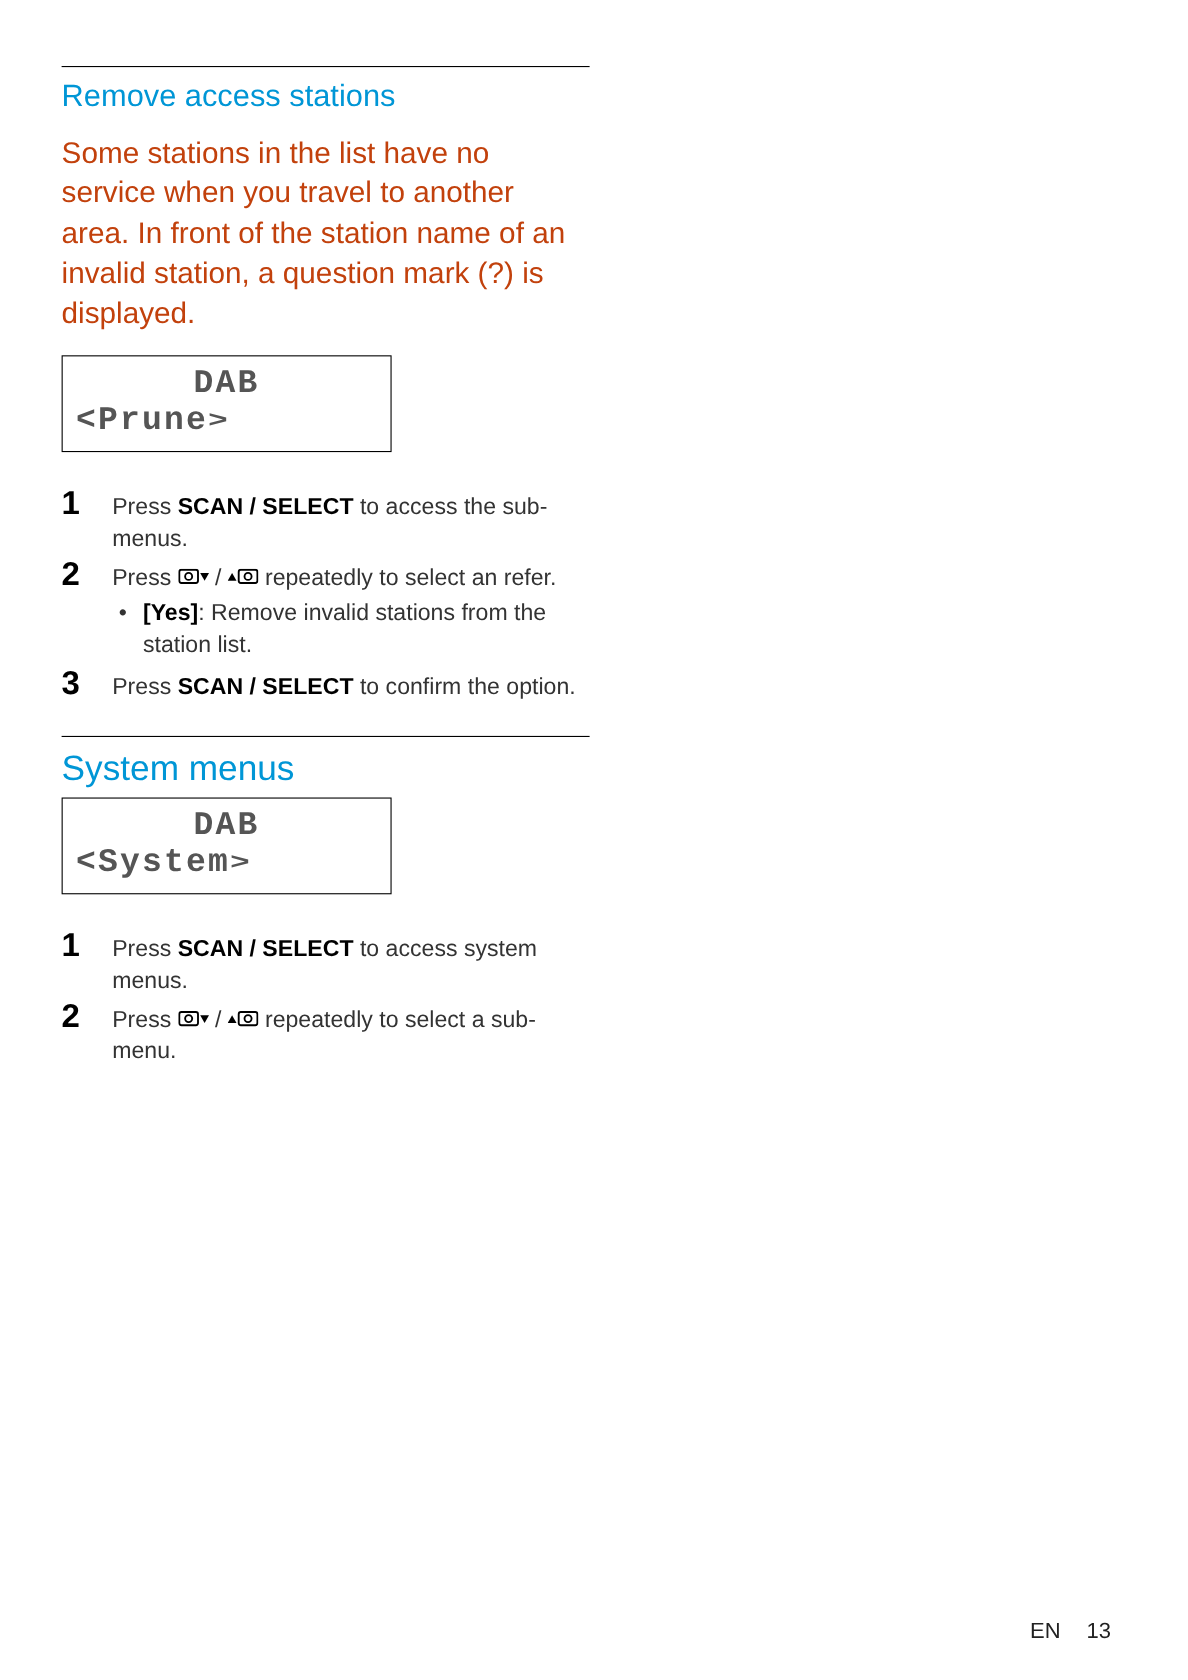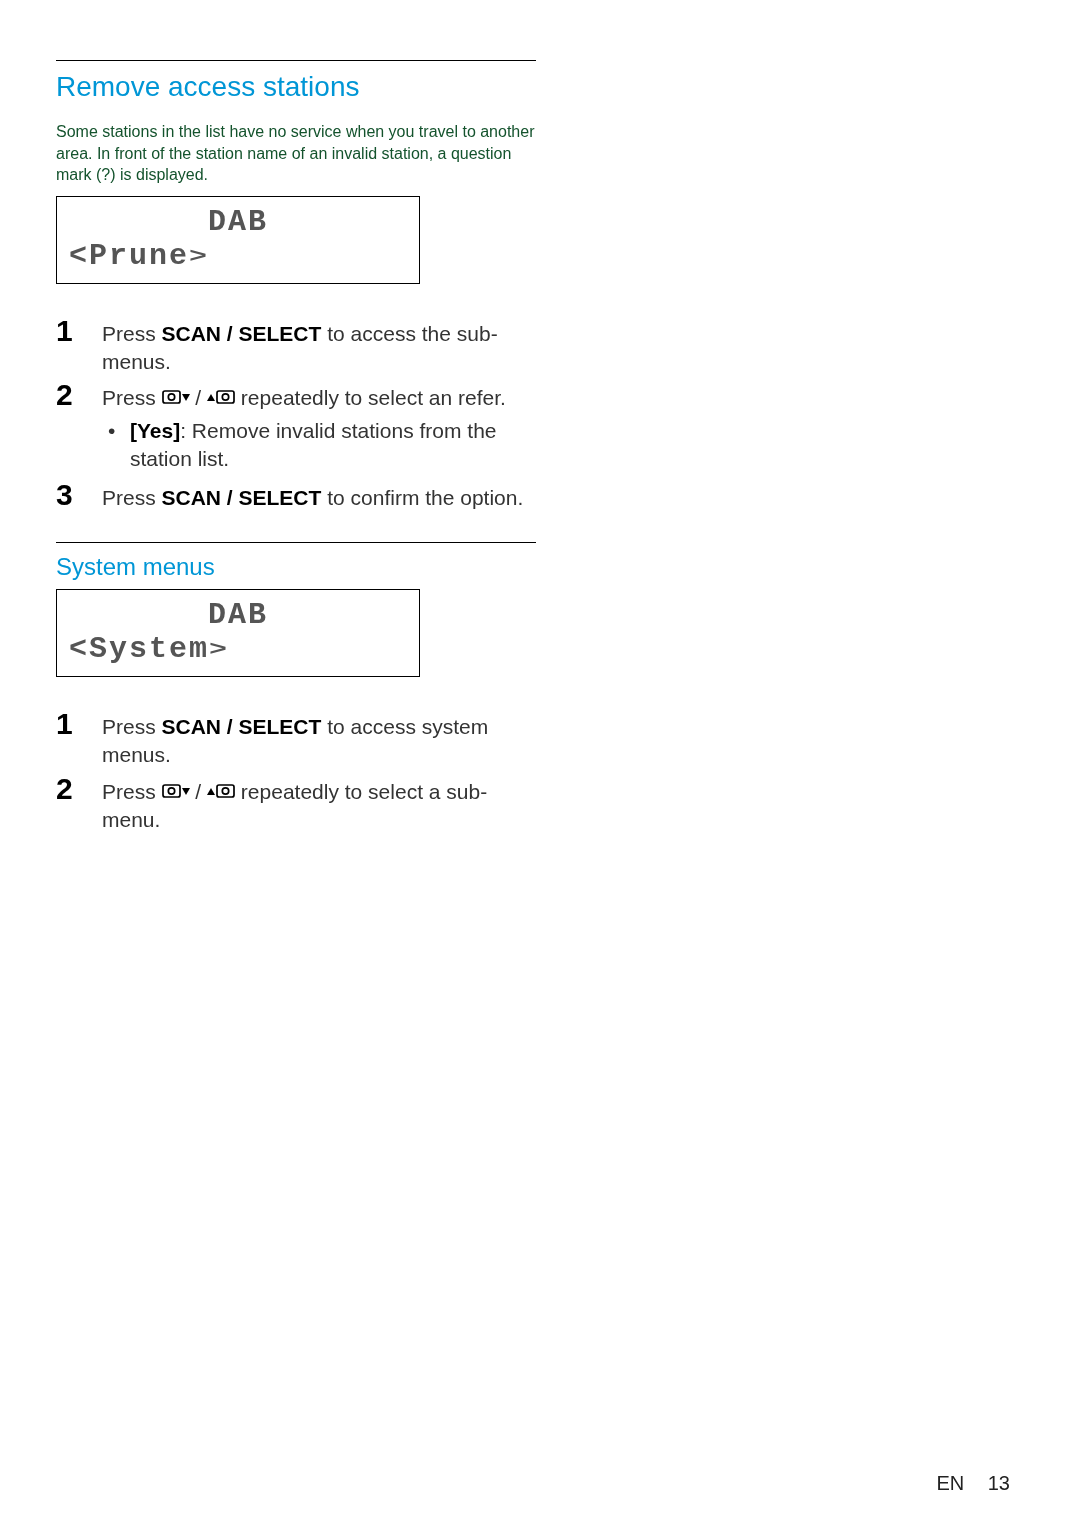--- a/index.html
+++ b/index.html
@@ -25,33 +25,33 @@
       margin-bottom: 10px;
     }
     .section-heading {
       color: #0096d6;
       font-size: 28px;
       font-weight: 400;
       margin-bottom: 18px;
     }
     .section-heading-tight {
       color: #0096d6;
-      font-size: 24px;
+      font-size: 32px;
       font-weight: 400;
       margin-bottom: 8px;
     }
     .body-text {
-      font-size: 16px;
-      line-height: 1.35;
-      color: #14532d;
-      margin-bottom: 10px;
+      font-size: 27px;
+      line-height: 1.35;
+      color: #c2410c;
+      margin-bottom: 20px;
     }
     .lcd-box {
       border: 1.5px solid #000;
-      width: 364px;
+      width: 300px;
       padding: 8px 12px 10px 12px;
       margin-bottom: 30px;
     }
     .lcd-line1 {
       font-family: 'Courier New', monospace;
       font-size: 30px;
       letter-spacing: 2px;
       text-align: center;
       color: #555;
       font-weight: 600;

